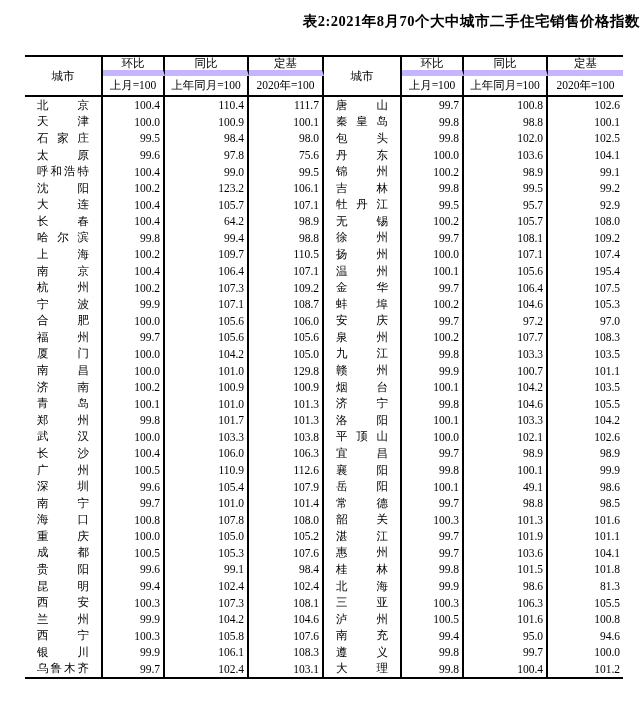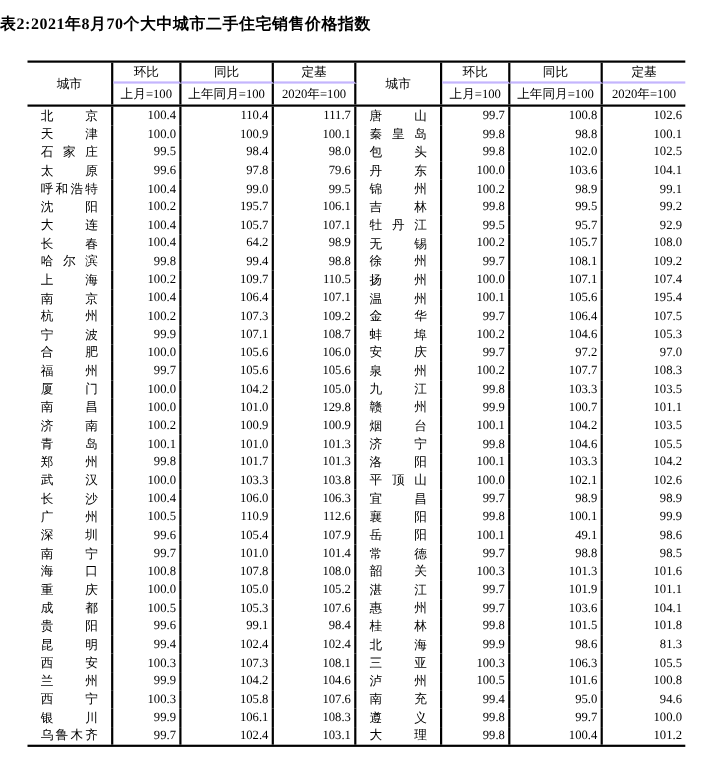--- a/index.html
+++ b/index.html
@@ -2,41 +2,41 @@
 <html><head>
 <meta charset="utf-8">
 <style>
   html,body{margin:0;padding:0;}
   body{
     width:640px;height:703px;background:#ffffff;position:relative;overflow:hidden;
     font-family:"Liberation Serif","DejaVu Serif",serif;color:#000;
     -webkit-font-smoothing:antialiased;
   }
   .title{
-    position:absolute;top:12px;left:0;width:640px;text-align:left;
+    position:absolute;top:12px;left:0;width:640px;text-align:right;
     font-size:14.5px;font-weight:bold;letter-spacing:0.5px;
   }
   .table-wrap{
     position:absolute;left:25px;top:55px;width:598px;
     border-top:2.5px solid #000;border-bottom:2.5px solid #000;
     box-sizing:border-box;
   }
   .thead{
     display:grid;
     grid-template-columns:78px 62px 84px 75px 78px 62px 84px 75px;
     grid-template-rows:19px 19px;
     border-bottom:2px solid #000;
     font-size:11.5px;
   }
   .hcell{
     box-sizing:border-box;display:flex;align-items:center;justify-content:center;
     white-space:nowrap;
   }
   .div-r{border-right:2px solid #000;}
-  .mid{border-bottom:2px solid #c4b5fd;}
+  .mid{border-bottom:6px solid #c4b5fd;}
   .h-city{grid-row:1/3;}
   .c1{grid-column:1} .c2{grid-column:2} .c3{grid-column:3} .c4{grid-column:4}
   .c5{grid-column:5} .c6{grid-column:6} .c7{grid-column:7} .c8{grid-column:8}
   .r1{grid-row:1} .r2{grid-row:2}
   .tbody{display:flex;flex-direction:column;height:580px;font-size:11.5px;}
   .row{
     flex:1;display:grid;
     grid-template-columns:78px 62px 84px 75px 78px 62px 84px 75px;
     align-items:center;
   }
@@ -133,21 +133,21 @@
       </div>
       <div class="row">
         <div class="cell city div-r">
           <div class="city-name">
             <span>太</span>
             <span>原</span>
           </div>
         </div>
         <div class="cell num div-r">99.6</div>
         <div class="cell num div-r">97.8</div>
-        <div class="cell num div-r">79.6</div>
+        <div class="cell num div-r">75.6</div>
         <div class="cell city div-r">
           <div class="city-name">
             <span>丹</span>
             <span>东</span>
           </div>
         </div>
         <div class="cell num div-r">100.0</div>
         <div class="cell num div-r">103.6</div>
         <div class="cell num">104.1</div>
       </div>
@@ -174,21 +174,21 @@
         <div class="cell num">99.1</div>
       </div>
       <div class="row">
         <div class="cell city div-r">
           <div class="city-name">
             <span>沈</span>
             <span>阳</span>
           </div>
         </div>
         <div class="cell num div-r">100.2</div>
-        <div class="cell num div-r">195.7</div>
+        <div class="cell num div-r">123.2</div>
         <div class="cell num div-r">106.1</div>
         <div class="cell city div-r">
           <div class="city-name">
             <span>吉</span>
             <span>林</span>
           </div>
         </div>
         <div class="cell num div-r">99.8</div>
         <div class="cell num div-r">99.5</div>
         <div class="cell num">99.2</div>

